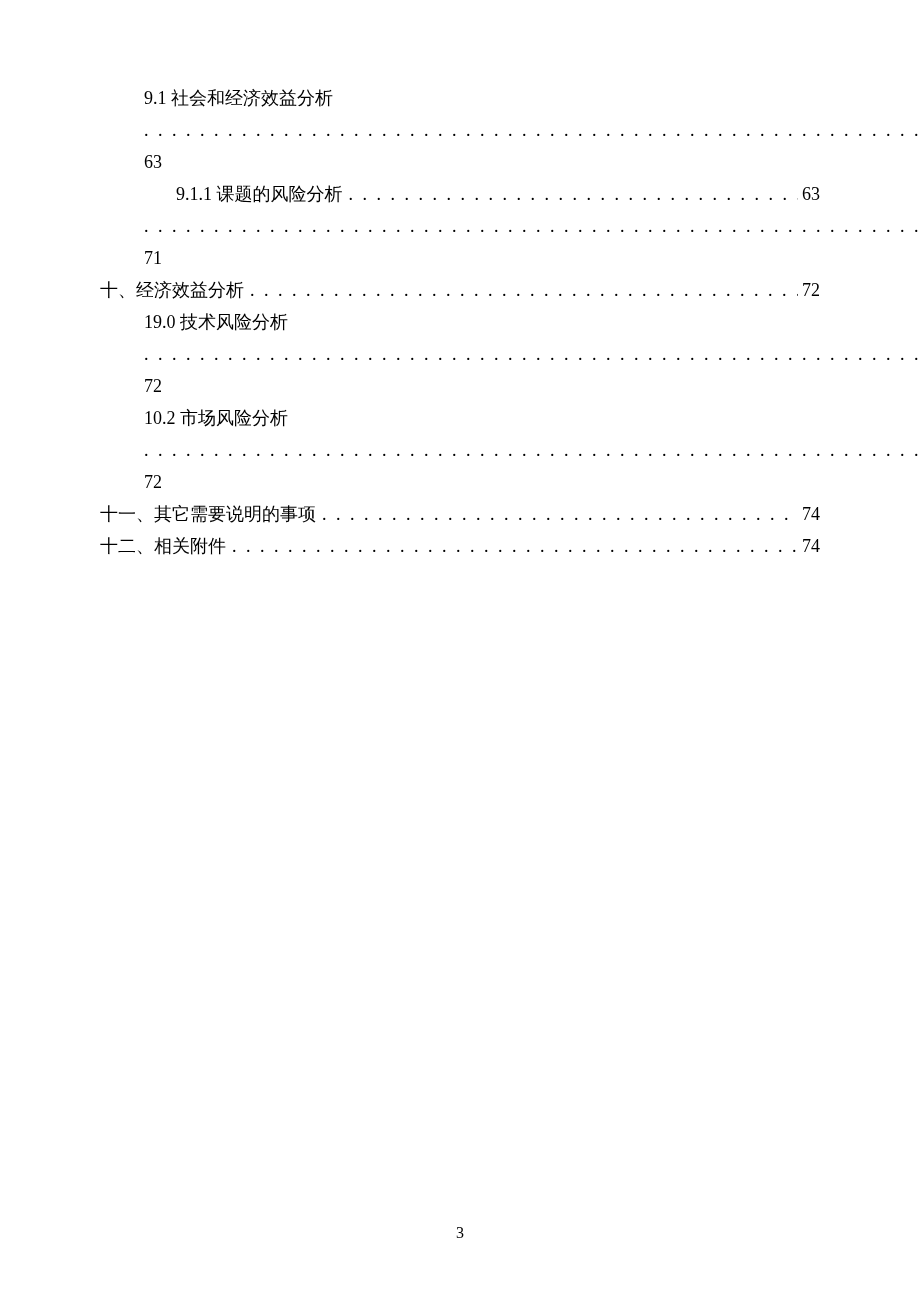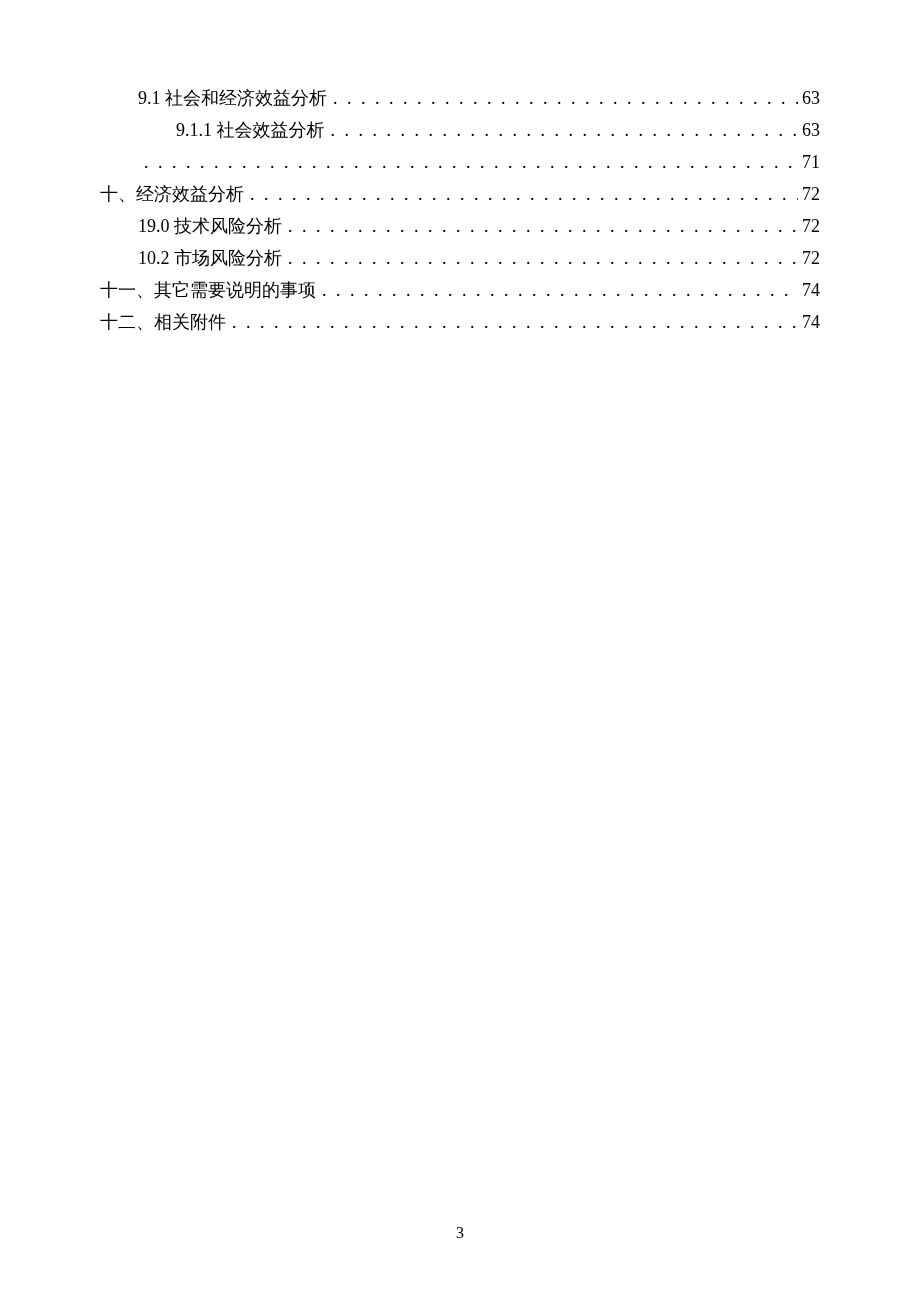--- a/index.html
+++ b/index.html
@@ -19,21 +19,21 @@
     .page {
       padding: 82px 100px 0 100px;
     }
     .toc-entry {
       display: flex;
       align-items: baseline;
       line-height: 1.78;
       white-space: nowrap;
     }
     .indent-0 { padding-left: 0; }
-    .indent-1 { padding-left: 38px; }
+    .indent-1 { padding-left: 38px; flex-direction: column; }
     .indent-2 { padding-left: 76px; }
     .toc-label {
       flex-shrink: 0;
     }
     .toc-dots {
       flex: 1;
       overflow: hidden;
       letter-spacing: 2.5px;
       margin-left: 6px;
       margin-right: 4px;
@@ -57,21 +57,21 @@
 <body>
 
 <div class="page">
   <div class="toc">
     <div class="toc-entry indent-1">
       <span class="toc-label">9.1  社会和经济效益分析</span>
       <span class="toc-dots"></span>
       <span class="toc-page">63</span>
     </div>
     <div class="toc-entry indent-2">
-      <span class="toc-label">9.1.1  社会效益分析</span>
+      <span class="toc-label">9.1.1  课题的风险分析</span>
       <span class="toc-dots"></span>
       <span class="toc-page">63</span>
     </div>
     <div class="toc-entry indent-1">
       <span class="toc-dots"></span>
       <span class="toc-page">71</span>
     </div>
     <div class="toc-entry indent-0">
       <span class="toc-label">十、经济效益分析</span>
       <span class="toc-dots"></span>

